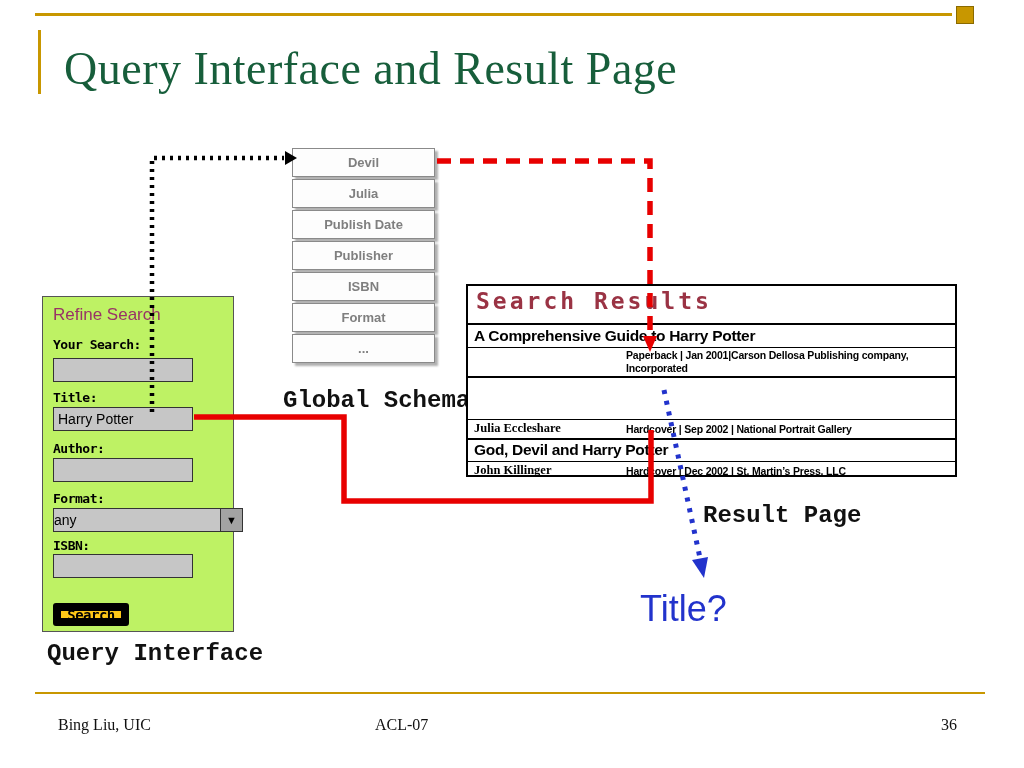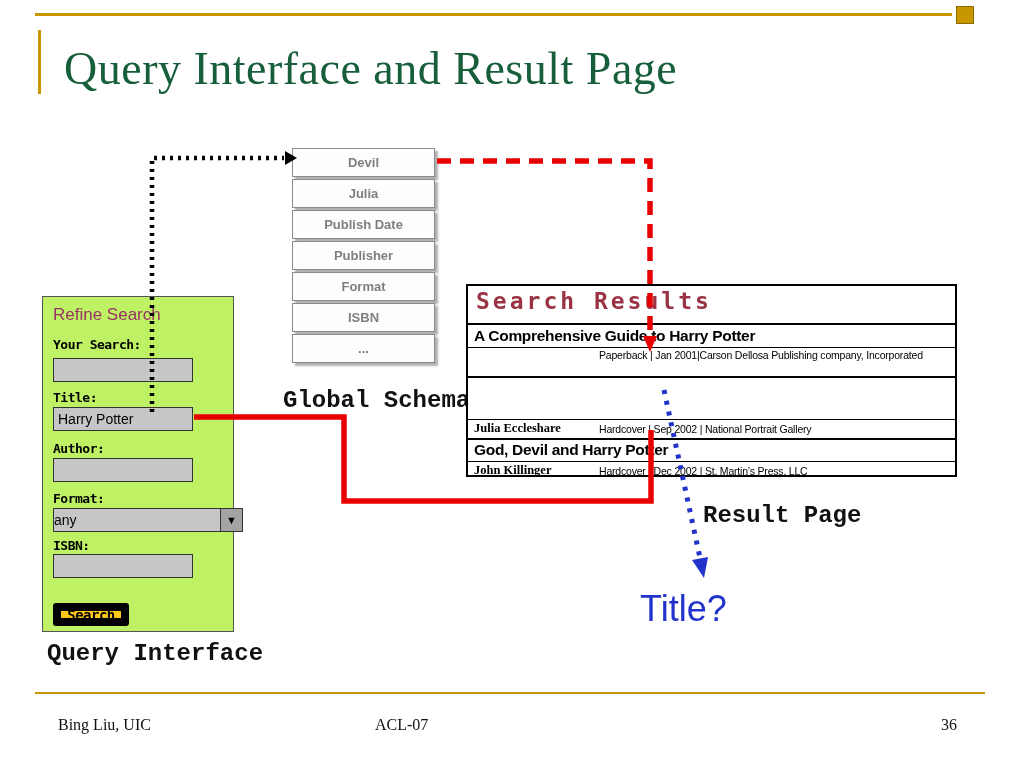--- a/index.html
+++ b/index.html
@@ -81,22 +81,22 @@
     letter-spacing:3px;color:#9A3344;
   }
   .r-divider{position:absolute;left:0;width:100%;background:#000;}
   .r-title{
     position:absolute;left:6px;width:477px;
     font-size:15.5px;font-weight:bold;color:#000;letter-spacing:-0.3px;line-height:20px;
     text-align:justify;
   }
   .r-highlight{color:#DD0000;}
   .r-meta{
-    position:absolute;left:131px;width:334px;
-    font-size:10.5px;font-weight:normal;color:#000;letter-spacing:-0.2px;line-height:13px;
+    position:absolute;left:158px;width:334px;
+    font-size:10.5px;font-weight:bold;color:#000;letter-spacing:-0.2px;line-height:13px;
   }
   .r-author{
     position:absolute;left:6px;font-family:"Liberation Serif",serif;
     font-weight:bold;font-size:12.5px;color:#000;
   }
 
   
   .title-question{
     position:absolute;left:640px;top:588px;font-size:36px;color:#2233CC;
     font-family:"Liberation Sans",sans-serif;
@@ -116,22 +116,22 @@
   <div class="accent-line-bottom"></div>
   <div class="footer-text footer-author">Bing Liu, UIC</div>
   <div class="footer-text footer-venue">ACL-07</div>
   <div class="footer-text footer-page">36</div>
 
   <div class="schema-stack">
     <div class="schema-box">Devil</div>
     <div class="schema-box">Julia</div>
     <div class="schema-box">Publish Date</div>
     <div class="schema-box">Publisher</div>
+    <div class="schema-box">ISBN</div>
     <div class="schema-box">Format</div>
-    <div class="schema-box">ISBN</div>
     <div class="schema-box">...</div>
   </div>
   <div class="caption caption-schema">Global Schema</div>
 
   <div class="refine-box">
     <div class="refine-heading">Refine Search</div>
 
     <div class="q-label" style="top:40px">Your Search:</div>
     <input class="q-input" style="top: 61px;">
 

